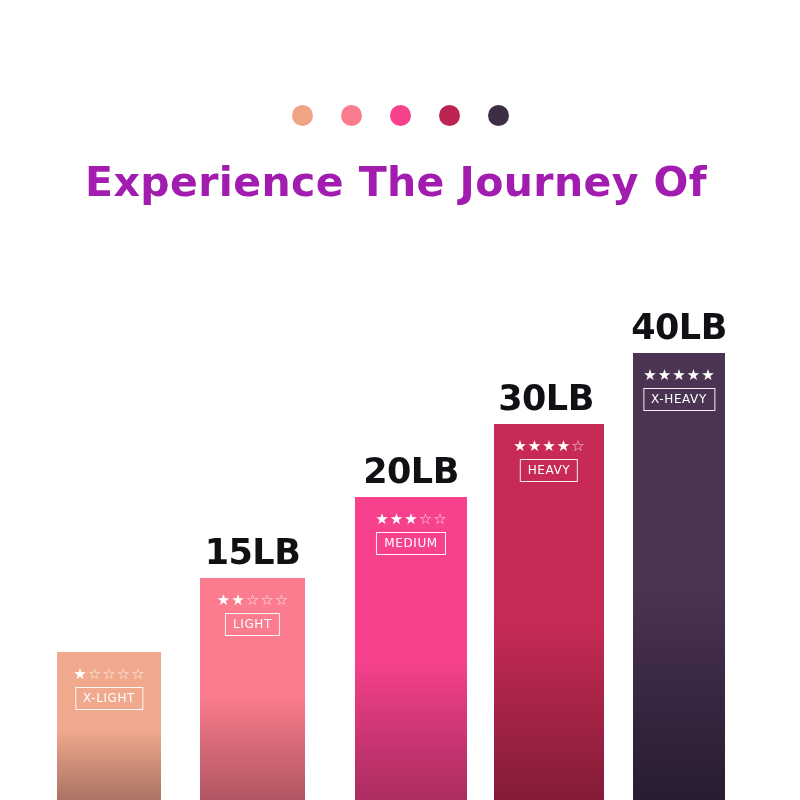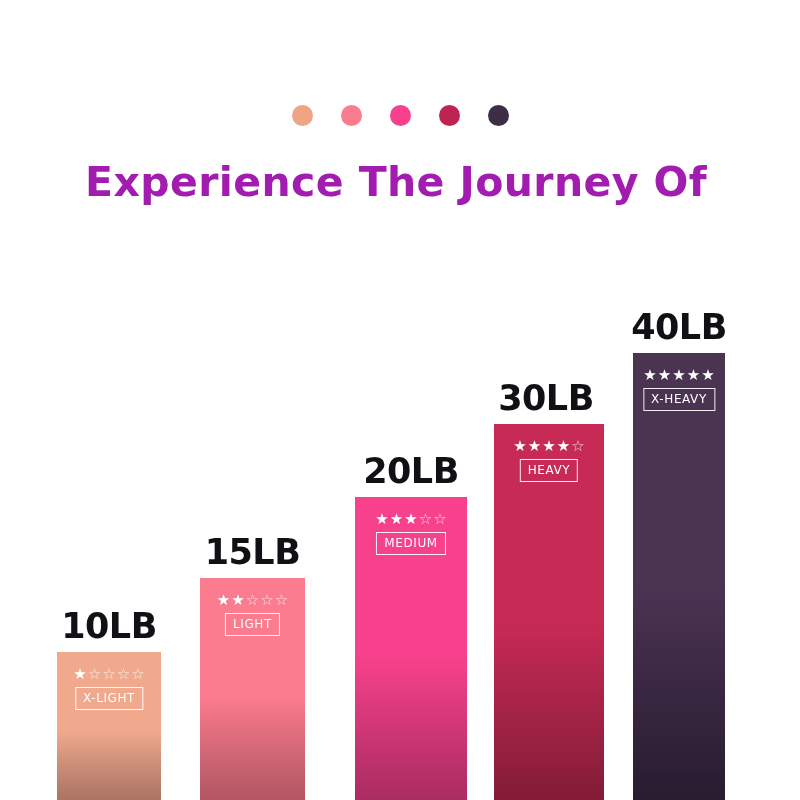--- a/index.html
+++ b/index.html
@@ -146,21 +146,20 @@
       <span class="dot" style="background: rgb(189, 36, 82);"></span>
       <span class="dot" style="background: rgb(61, 46, 69);"></span>
     </div>
 
   <div id="headline">
     <span class="line">Experience The Journey Of</span>
   </div>
 
   <div id="chart">
       <div class="bar-group" style="left: 57px; width: 104px; height: 148px;">
-        <div class="bar-label">10LB</div>
         <div class="bar" style="background: linear-gradient(rgb(240, 169, 140) 0%, rgb(240, 169, 140) 52%, rgb(196, 133, 115) 100%);">
           <div class="badge">
             <div class="stars">
               <span class="star">★</span>
               <span class="star empty">☆</span>
               <span class="star empty">☆</span>
               <span class="star empty">☆</span>
               <span class="star empty">☆</span>
             </div>
             <div class="tier">X-LIGHT</div>

